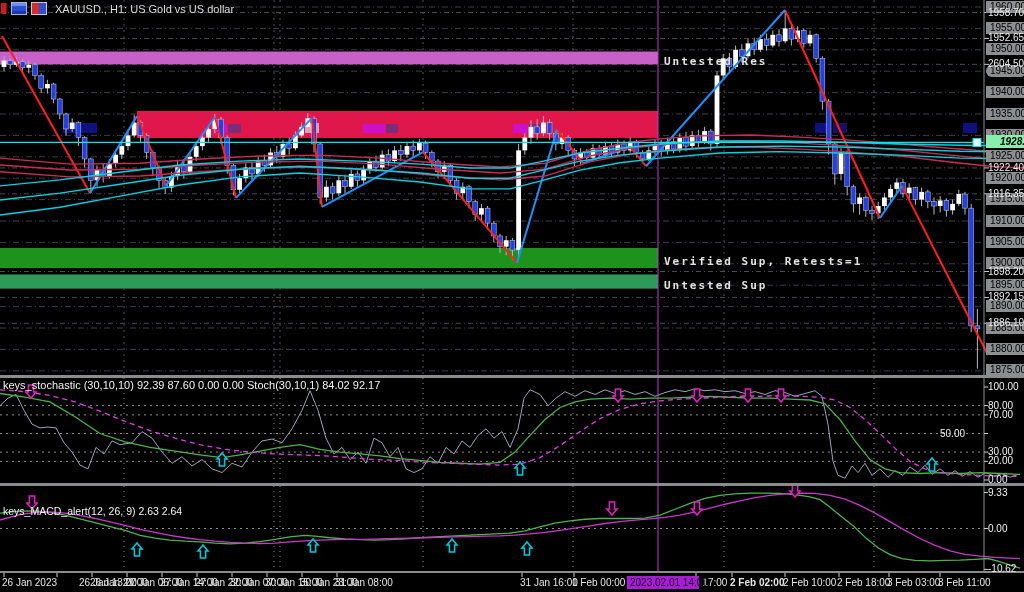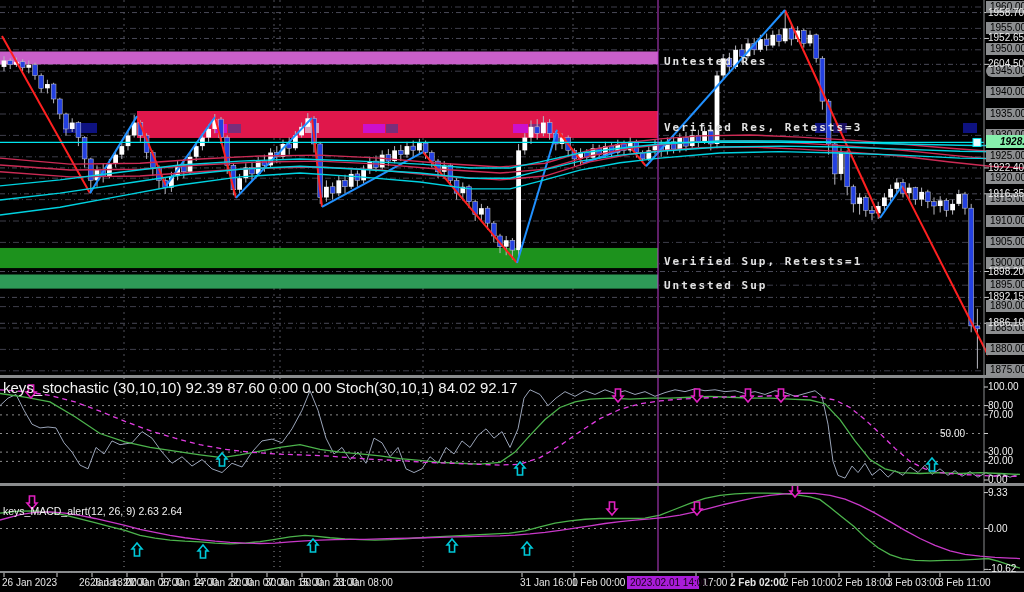--- a/index.html
+++ b/index.html
@@ -11,21 +11,21 @@
         font-size:10px;background:#8C8E90;color:#000;padding-left:4px;}
   .pplain{position:absolute;left:988px;height:12px;line-height:12px;font-size:10px;color:#EDEDED;white-space:nowrap;}
   .pcur{position:absolute;left:986px;width:36px;height:13px;line-height:13px;
         font-size:10px;background:#86efac;color:#000;padding-left:14px;font-weight:bold;font-style:italic;}
   .paxis{position:absolute;left:988px;height:12px;line-height:12px;font-size:10px;color:#F0F0F0;white-space:nowrap;}
   .tlabel{position:absolute;top:577px;font-size:10px;color:#E6E6E6;white-space:nowrap;}
   .thl{position:absolute;top:576px;height:13px;line-height:13px;font-size:10px;
        background:#A81CD8;color:#1A001A;padding:0 3px;white-space:nowrap;}
   .zone-label{position:absolute;color:#E2E2E2;font-family:"DejaVu Sans Mono",monospace;
        font-weight:bold;font-size:11px;letter-spacing:2px;white-space:nowrap;}
-  #stoch-label{position:absolute;left:3px;top:379px;font-size:15px;color:#F2F2F2;white-space:nowrap;}
+  #stoch-label{position:absolute;left:3px;top:379px;font-size:11px;color:#F2F2F2;white-space:nowrap;}
   #macd-label{position:absolute;left:3px;top:505px;font-size:10.5px;color:#F2F2F2;white-space:nowrap;}
   #titlebar{position:absolute;left:1px;top:2px;display:flex;align-items:center;gap:4px;}
   #title{color:#DCDCDC;font-size:11px;margin-left:4px;white-space:nowrap;}
   .ic-menu{display:inline-block;width:5px;height:11px;background:#C02020;border-right:1px solid #803;}
   .ic-table{display:inline-block;width:14px;height:11px;background:#2B50D8;border:1px solid #9FB6D8;
             box-shadow:inset 0 3px 0 #6F8FE8, inset 0 -3px 0 #1A38A8;}
   .ic-candles{display:inline-block;width:14px;height:11px;border:1px solid #C8C8C8;
             background:linear-gradient(90deg,#D03030 0 50%,#3050D0 50% 100%);}
 </style>
 </head>
@@ -558,21 +558,26 @@
       <div class="tlabel" style="left: 572px; top: 577px;">1 Feb 00:00</div>
       <div class="tlabel" style="left: 694px; top: 577px;">b 17:00</div>
       <div class="tlabel" style="left: 730px; top: 577px; font-weight: bold;">2 Feb 02:00</div>
       <div class="tlabel" style="left: 783px; top: 577px;">2 Feb 10:00</div>
       <div class="tlabel" style="left: 837px; top: 577px;">2 Feb 18:00</div>
       <div class="tlabel" style="left: 887px; top: 577px;">3 Feb 03:00</div>
       <div class="tlabel" style="left: 938px; top: 577px;">3 Feb 11:00</div>
       <div class="thl" style="left: 627px; top: 576px; width: 66px;">2023.02.01 14:00</div>
     </div>
 
+  <div id="titlebar">
+    <span class="ic-menu"></span>
+    <span class="ic-table"></span>
+    <span class="ic-candles"></span>
+    <span id="title">XAUUSD., H1: US Gold vs US dollar</span>
+  </div>
 
   <div class="zone-label" id="zl0" style="left: 664px; top: 55px;">Untested Res</div>
-  <div class="zone-label" id="zl1" style="left: 664px; top: 121px;">Verified Res, Retests=3</div>
   <div class="zone-label" id="zl2" style="left: 664px; top: 255px;">Verified Sup, Retests=1</div>
   <div class="zone-label" id="zl3" style="left: 664px; top: 279px;">Untested Sup</div>
 
   <div id="stoch-label">keys_stochastic (30,10,10) 92.39 87.60 0.00 0.00 Stoch(30,10,1) 84.02 92.17</div>
   <div id="macd-label">keys_MACD_alert(12, 26, 9) 2.63 2.64</div>
 </div>
 
 </body></html>

